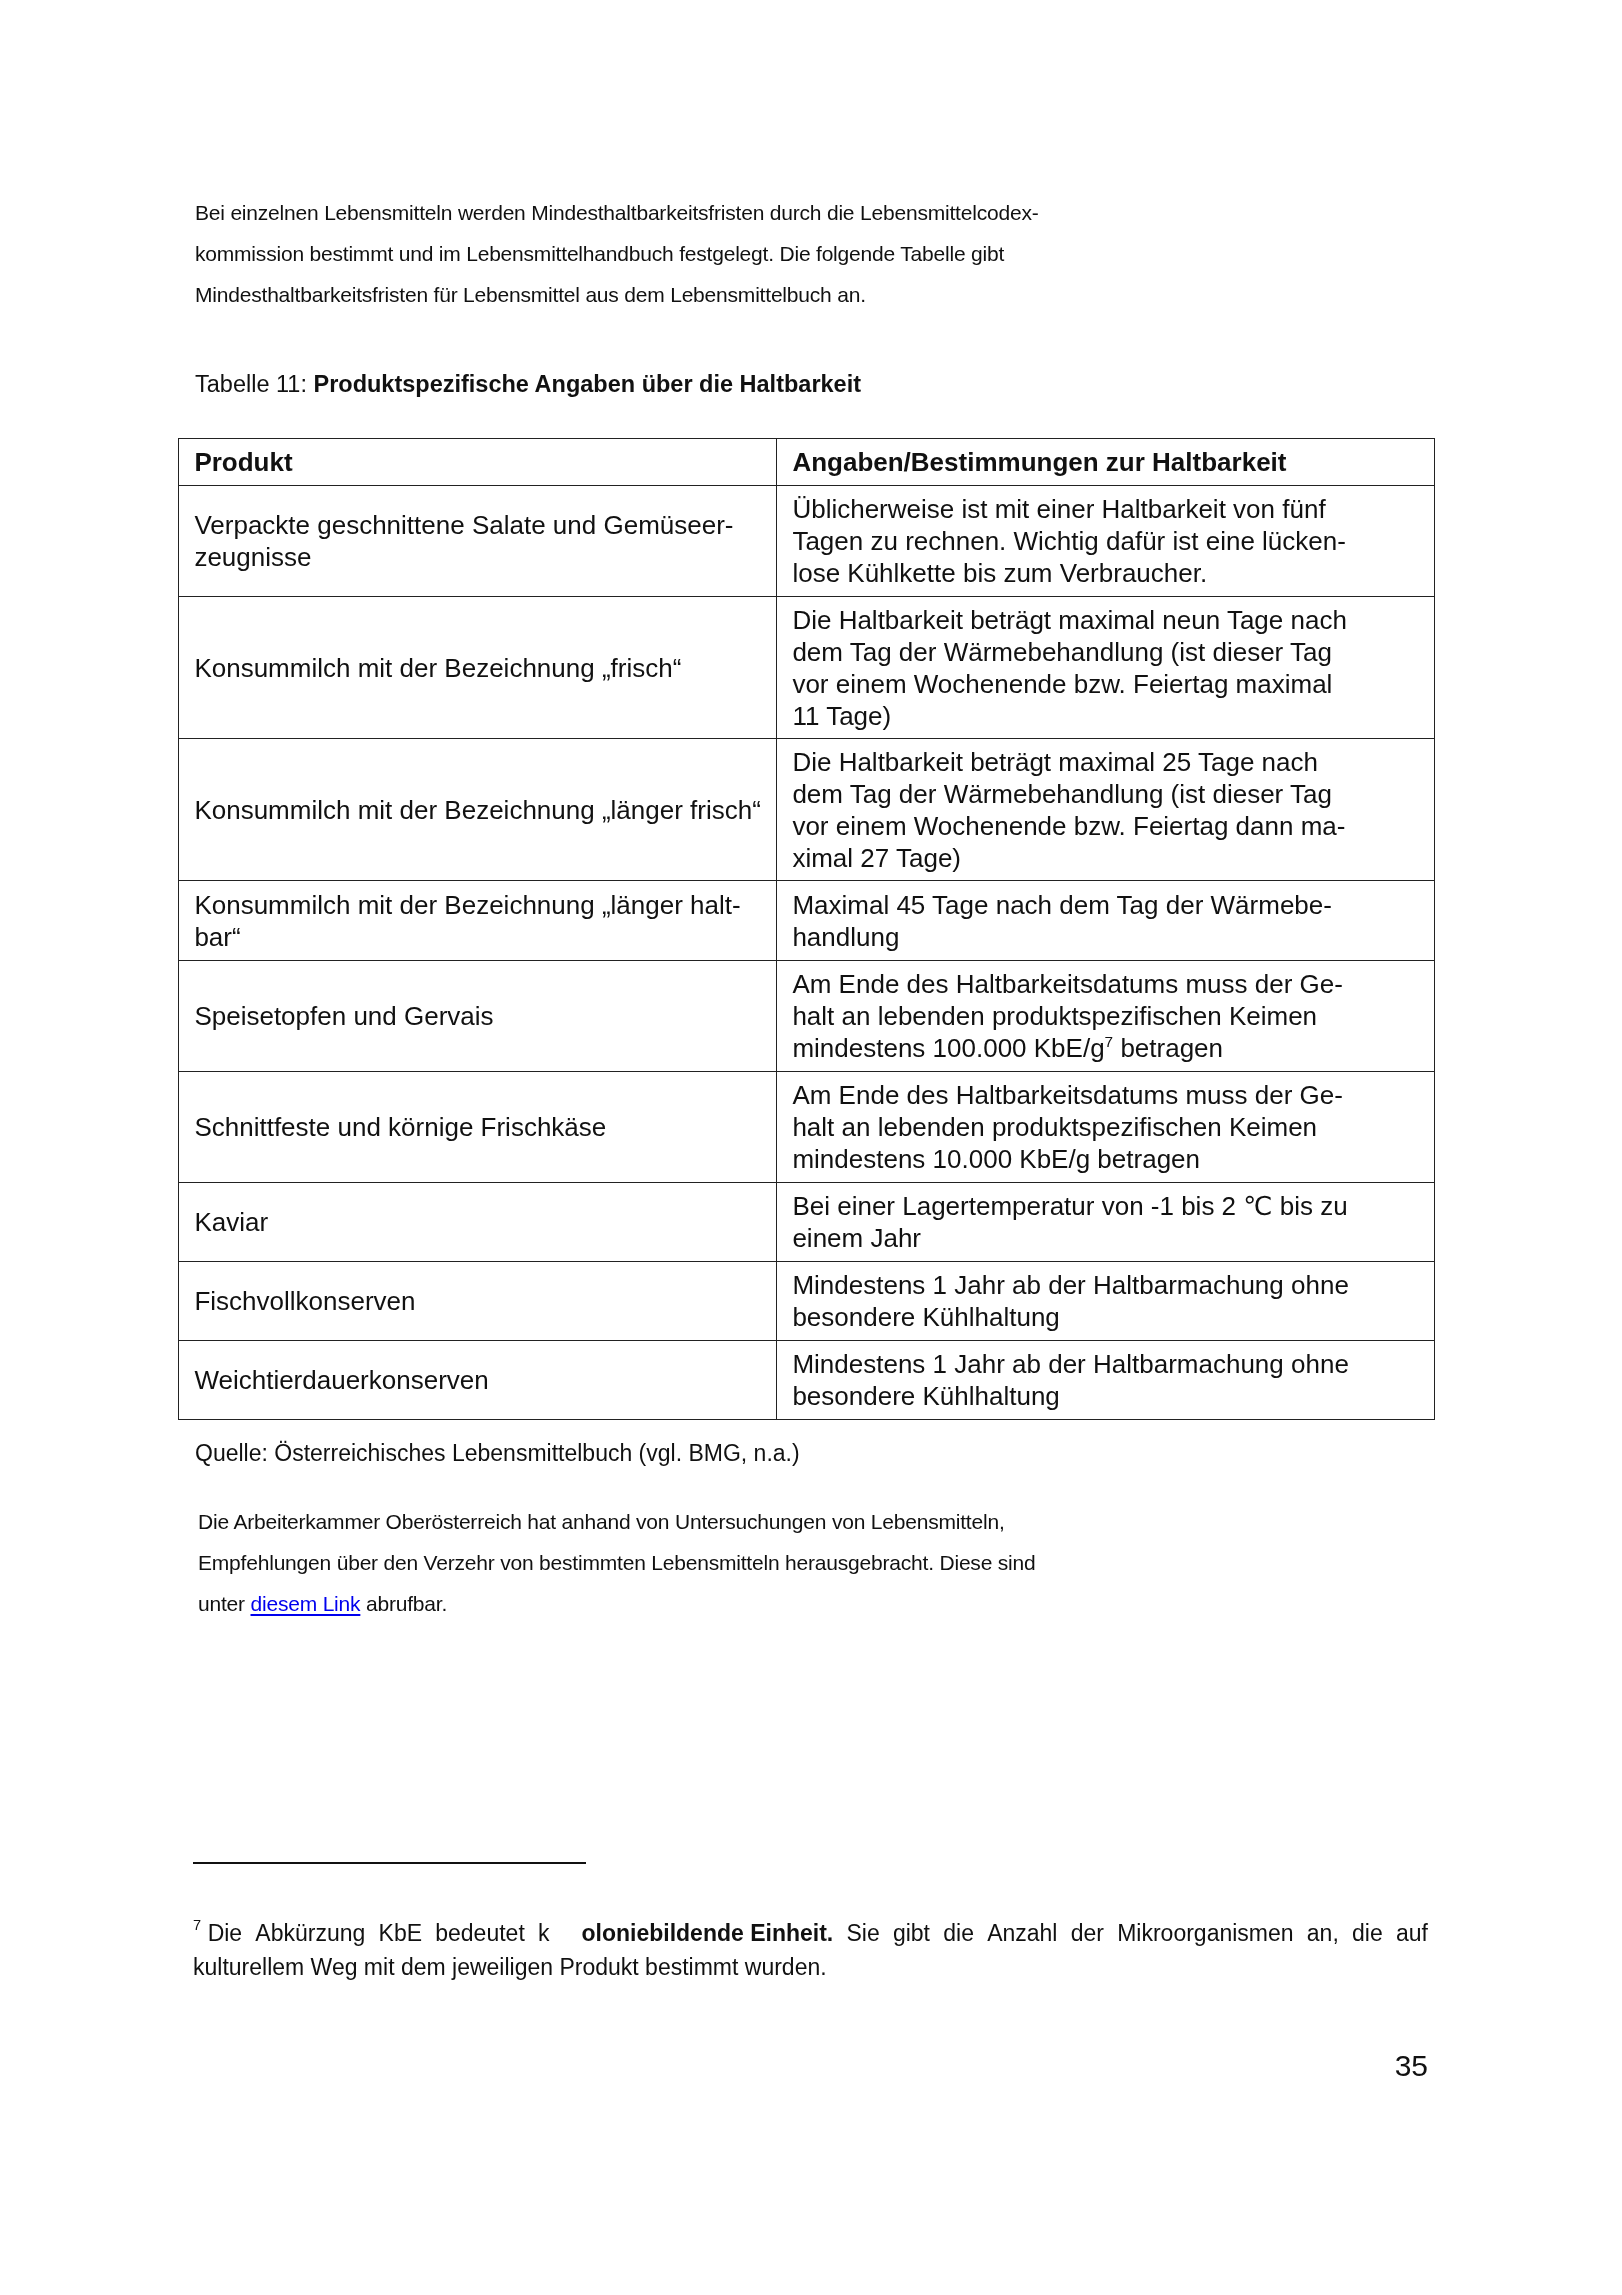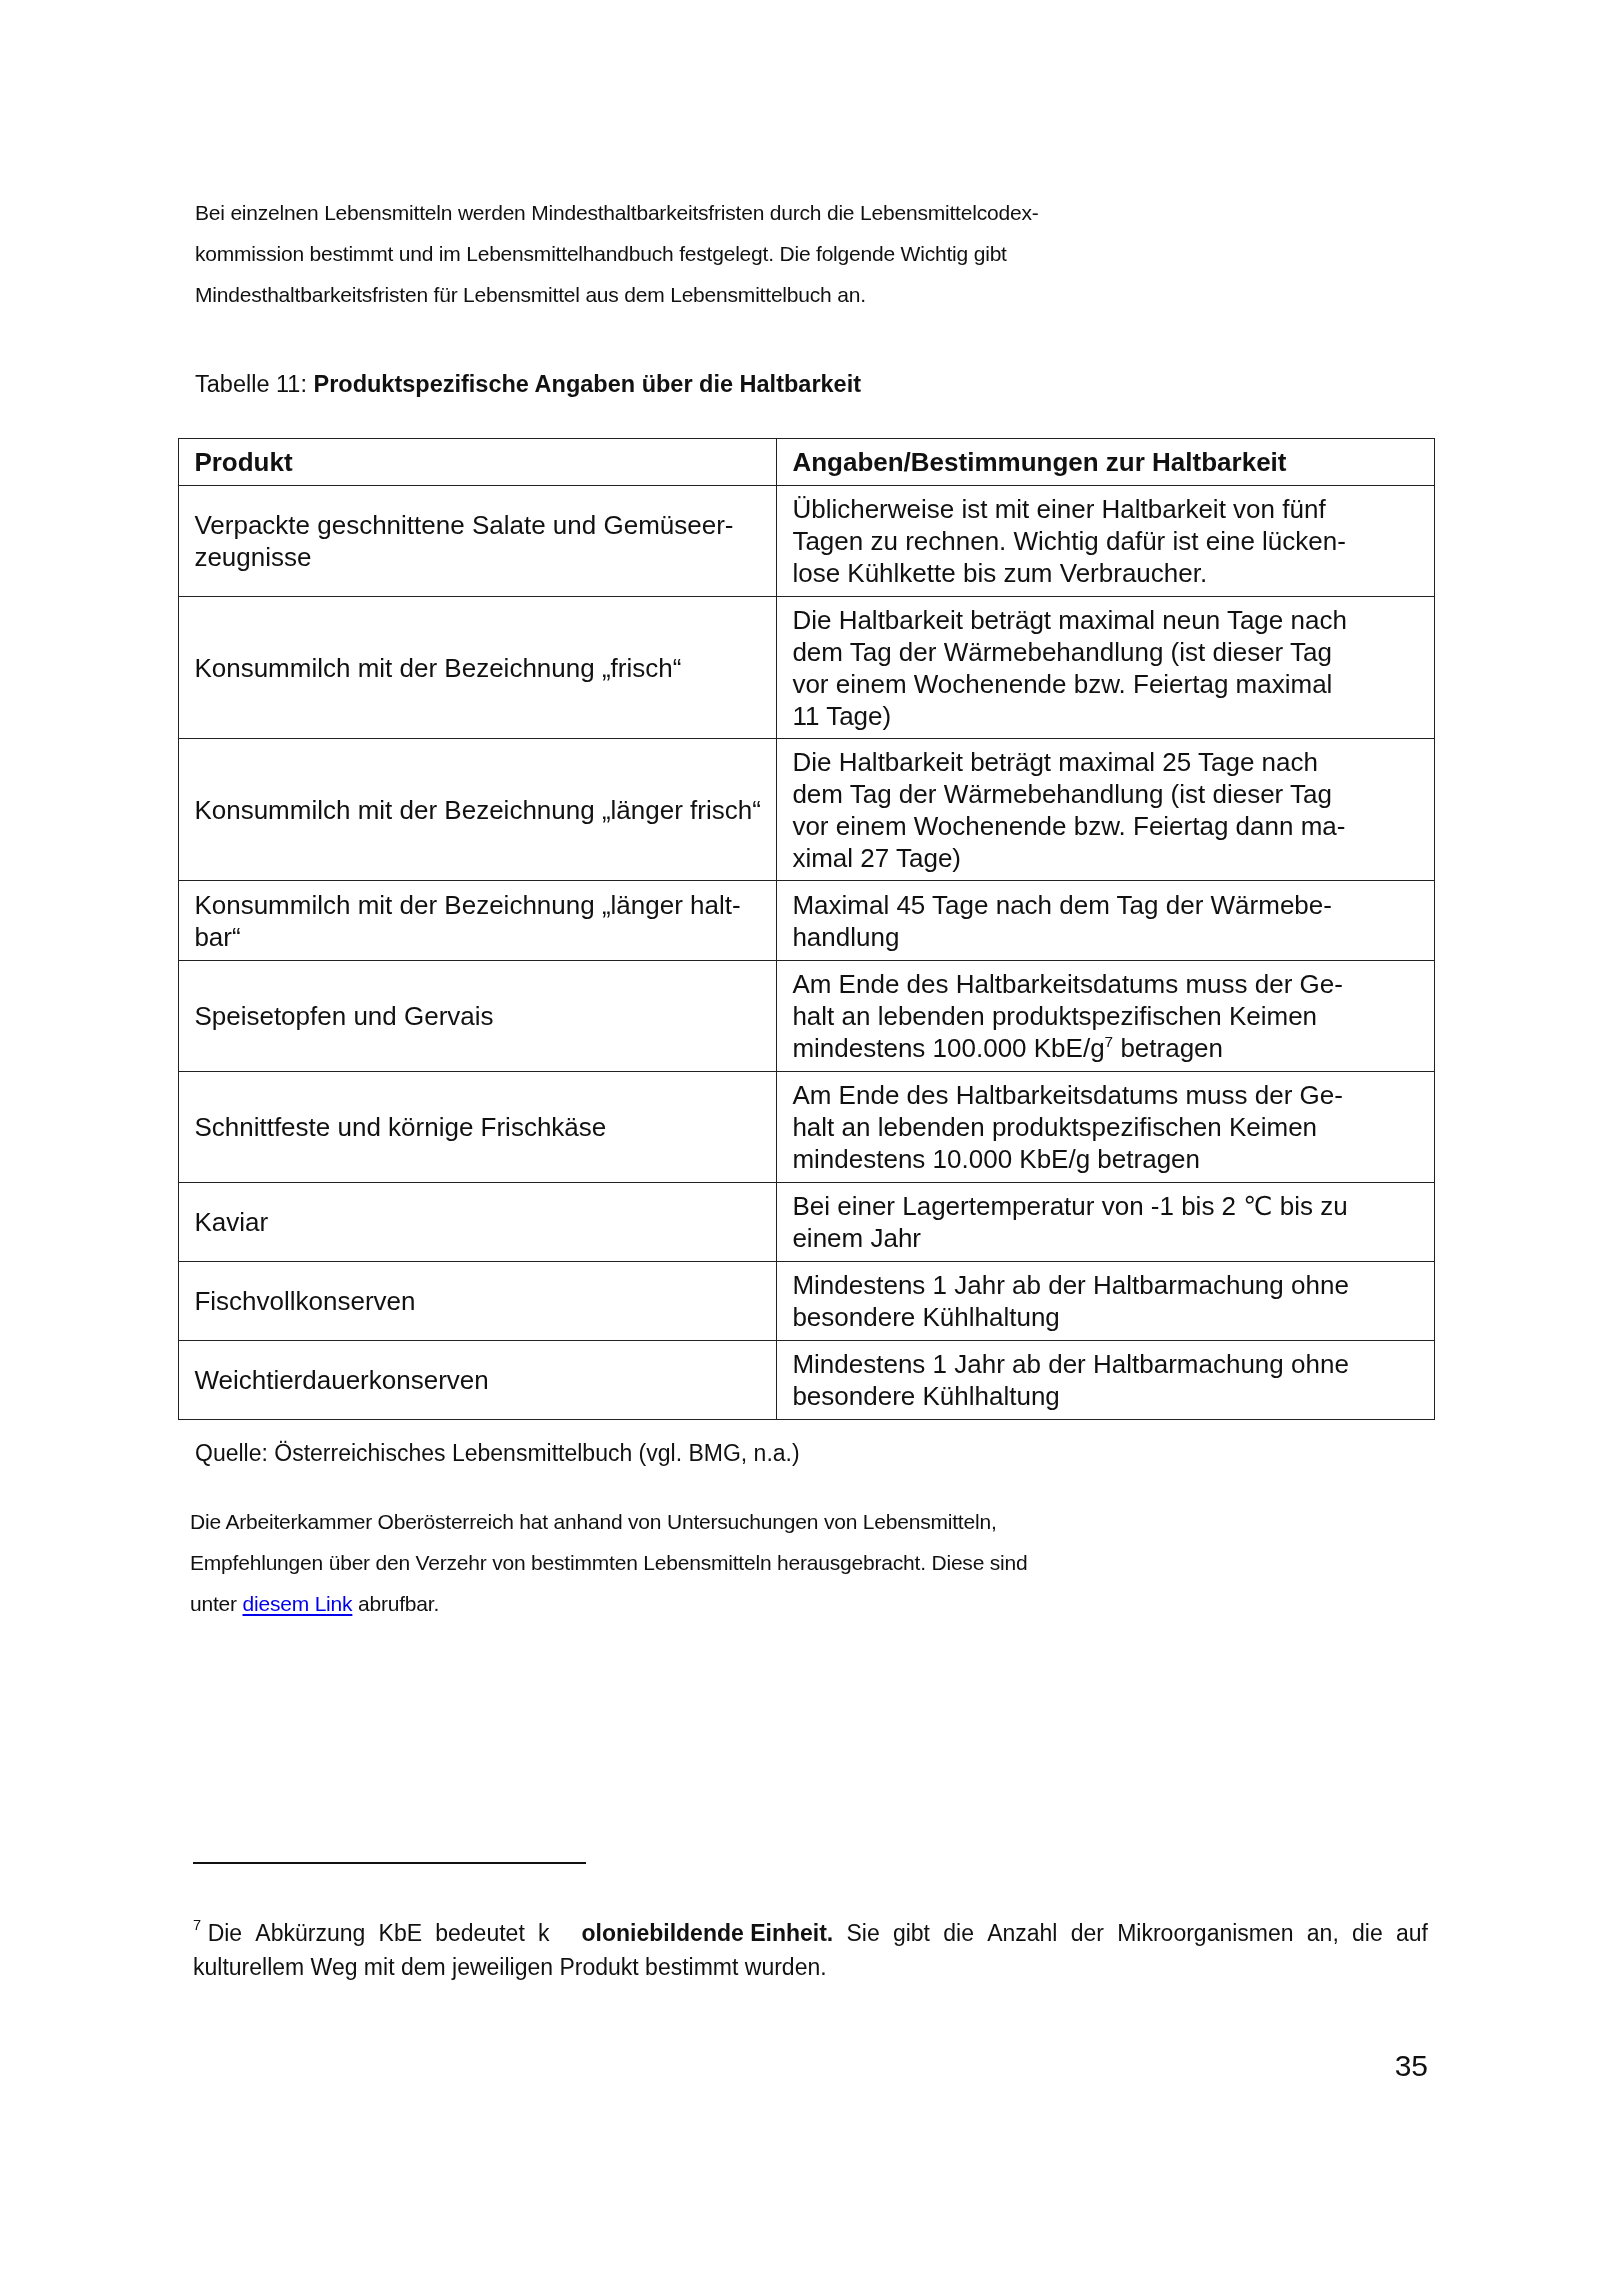--- a/index.html
+++ b/index.html
@@ -13,35 +13,35 @@
   #caption .bold { font-weight: bold; }
   #table { left: 178px; top: 438px; width: 1257px; border-collapse: collapse; table-layout: fixed;
            font-size: 26px; line-height: 32px; }
   #table td, #table th { border: 1.6px solid #222222; padding: 0 14.6px 0 15.4px; vertical-align: middle;
                          text-align: left; font-weight: normal; margin-top: 24px; }
   #table th { font-weight: bold; height: 46px; }
   #table .c1 { width: 598px; }
   #table td .line, #table th .line { white-space: nowrap; }
   #table sup { font-size: 15.4px; line-height: 0; vertical-align: 9.7px; }
   #source { left: 195px; top: 1440px; font-size: 23px; line-height: 27.6px; white-space: nowrap; }
-  #para2 { left: 190px; top: 1501px; }
+  #para2 { left: 198px; top: 1501px; }
   .link { color: #0000ee; text-decoration: underline; text-decoration-thickness: 1.6px; text-underline-offset: 3.2px; }
   #fn-rule { left: 193px; top: 1862px; width: 393px; height: 1.6px; background: #111111; }
   #footnote { left: 193px; top: 1916px; width: 1235px; font-size: 23px; line-height: 34px; }
   #footnote .fn-first { display: flex; justify-content: space-between; white-space: nowrap; }
   #footnote sup { font-size: 14.6px; vertical-align: 11.4px; line-height: 0; margin-right: 6.5px; }
   #footnote b { font-weight: bold; margin-left: 32px; }
   #page-number { right: 194px; top: 2048px; font-size: 30px; line-height: 36px; }
 </style>
 </head>
 <body>
 
 <div id="intro" class="abs body-text">
   <span class="line">Bei einzelnen Lebensmitteln werden Mindesthaltbarkeitsfristen durch die Lebensmittelcodex-</span>
-  <span class="line">kommission bestimmt und im Lebensmittelhandbuch festgelegt. Die folgende Wichtig gibt</span>
+  <span class="line">kommission bestimmt und im Lebensmittelhandbuch festgelegt. Die folgende Tabelle gibt</span>
   <span class="line">Mindesthaltbarkeitsfristen für Lebensmittel aus dem Lebensmittelbuch an.</span>
 </div>
 
 <div id="caption" class="abs">
   <span>Tabelle 11: </span><span class="bold">Produktspezifische Angaben über die Haltbarkeit</span>
 </div>
 
 <table id="table" class="abs">
   <colgroup>
       <col class="c1">

